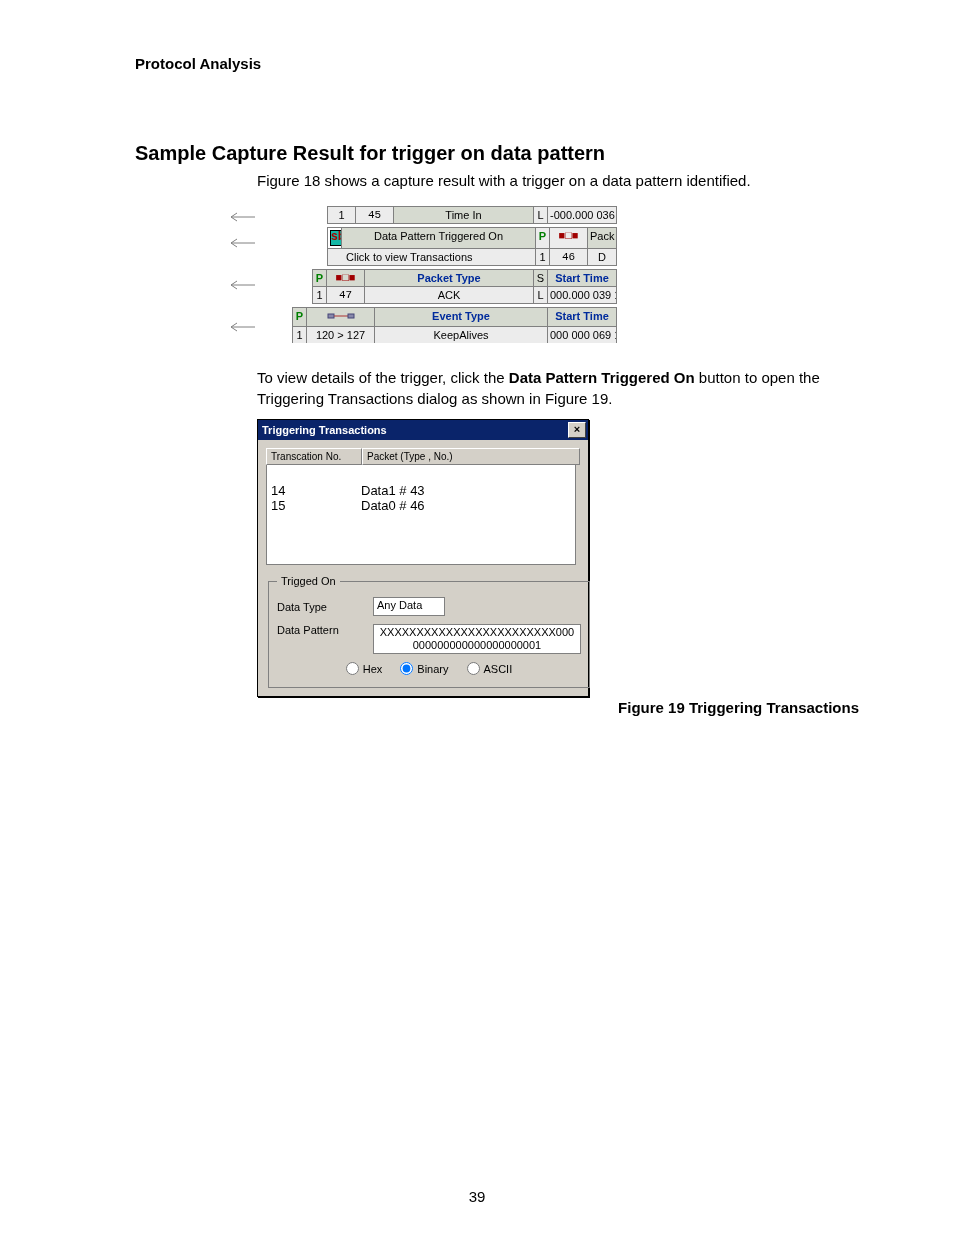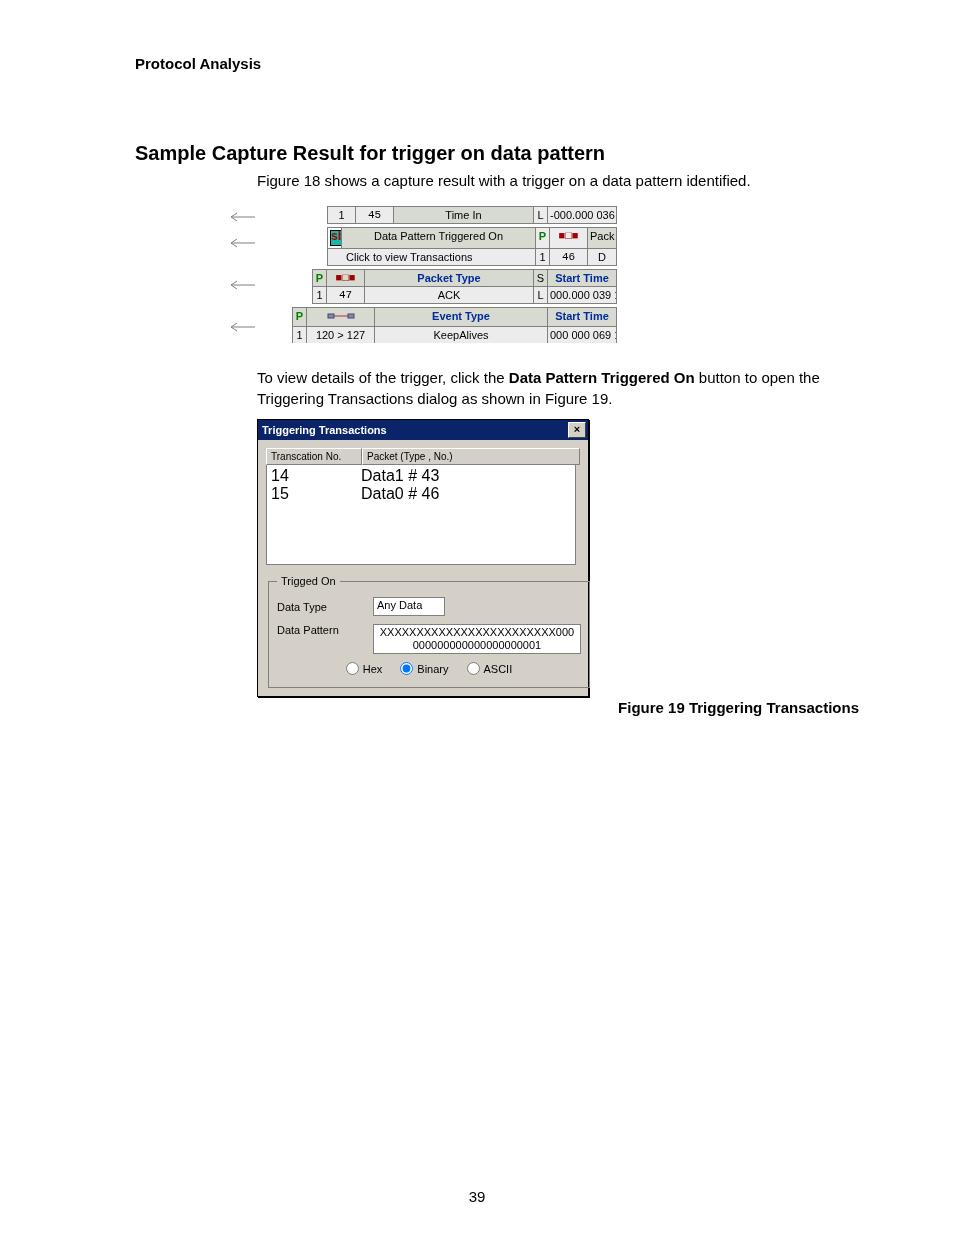--- a/index.html
+++ b/index.html
@@ -148,22 +148,22 @@
     padding: 2px 4px;
     font-size: 10px;
   }
   .fig19 .lh1 { width: 86px; }
   .fig19 .lh2 { flex: 1; }
   .fig19 .list {
     background:#fff;
     border:1px solid #808080;
     border-top:0;
     height: 100px;
-    padding: 2px 4px;
-    font-size: 16px;
+    padding: 18px 4px;
+    font-size: 13px;
     width: 310px;
     box-sizing: border-box;
   }
   .fig19 .list .lrow { display:flex; }
   .fig19 .list .c1 { width: 90px; }
   .fig19 .list .c2 { flex:1; }
 
   .fig19 fieldset {
     border: 1px solid #808080;
     margin-top: 10px;

